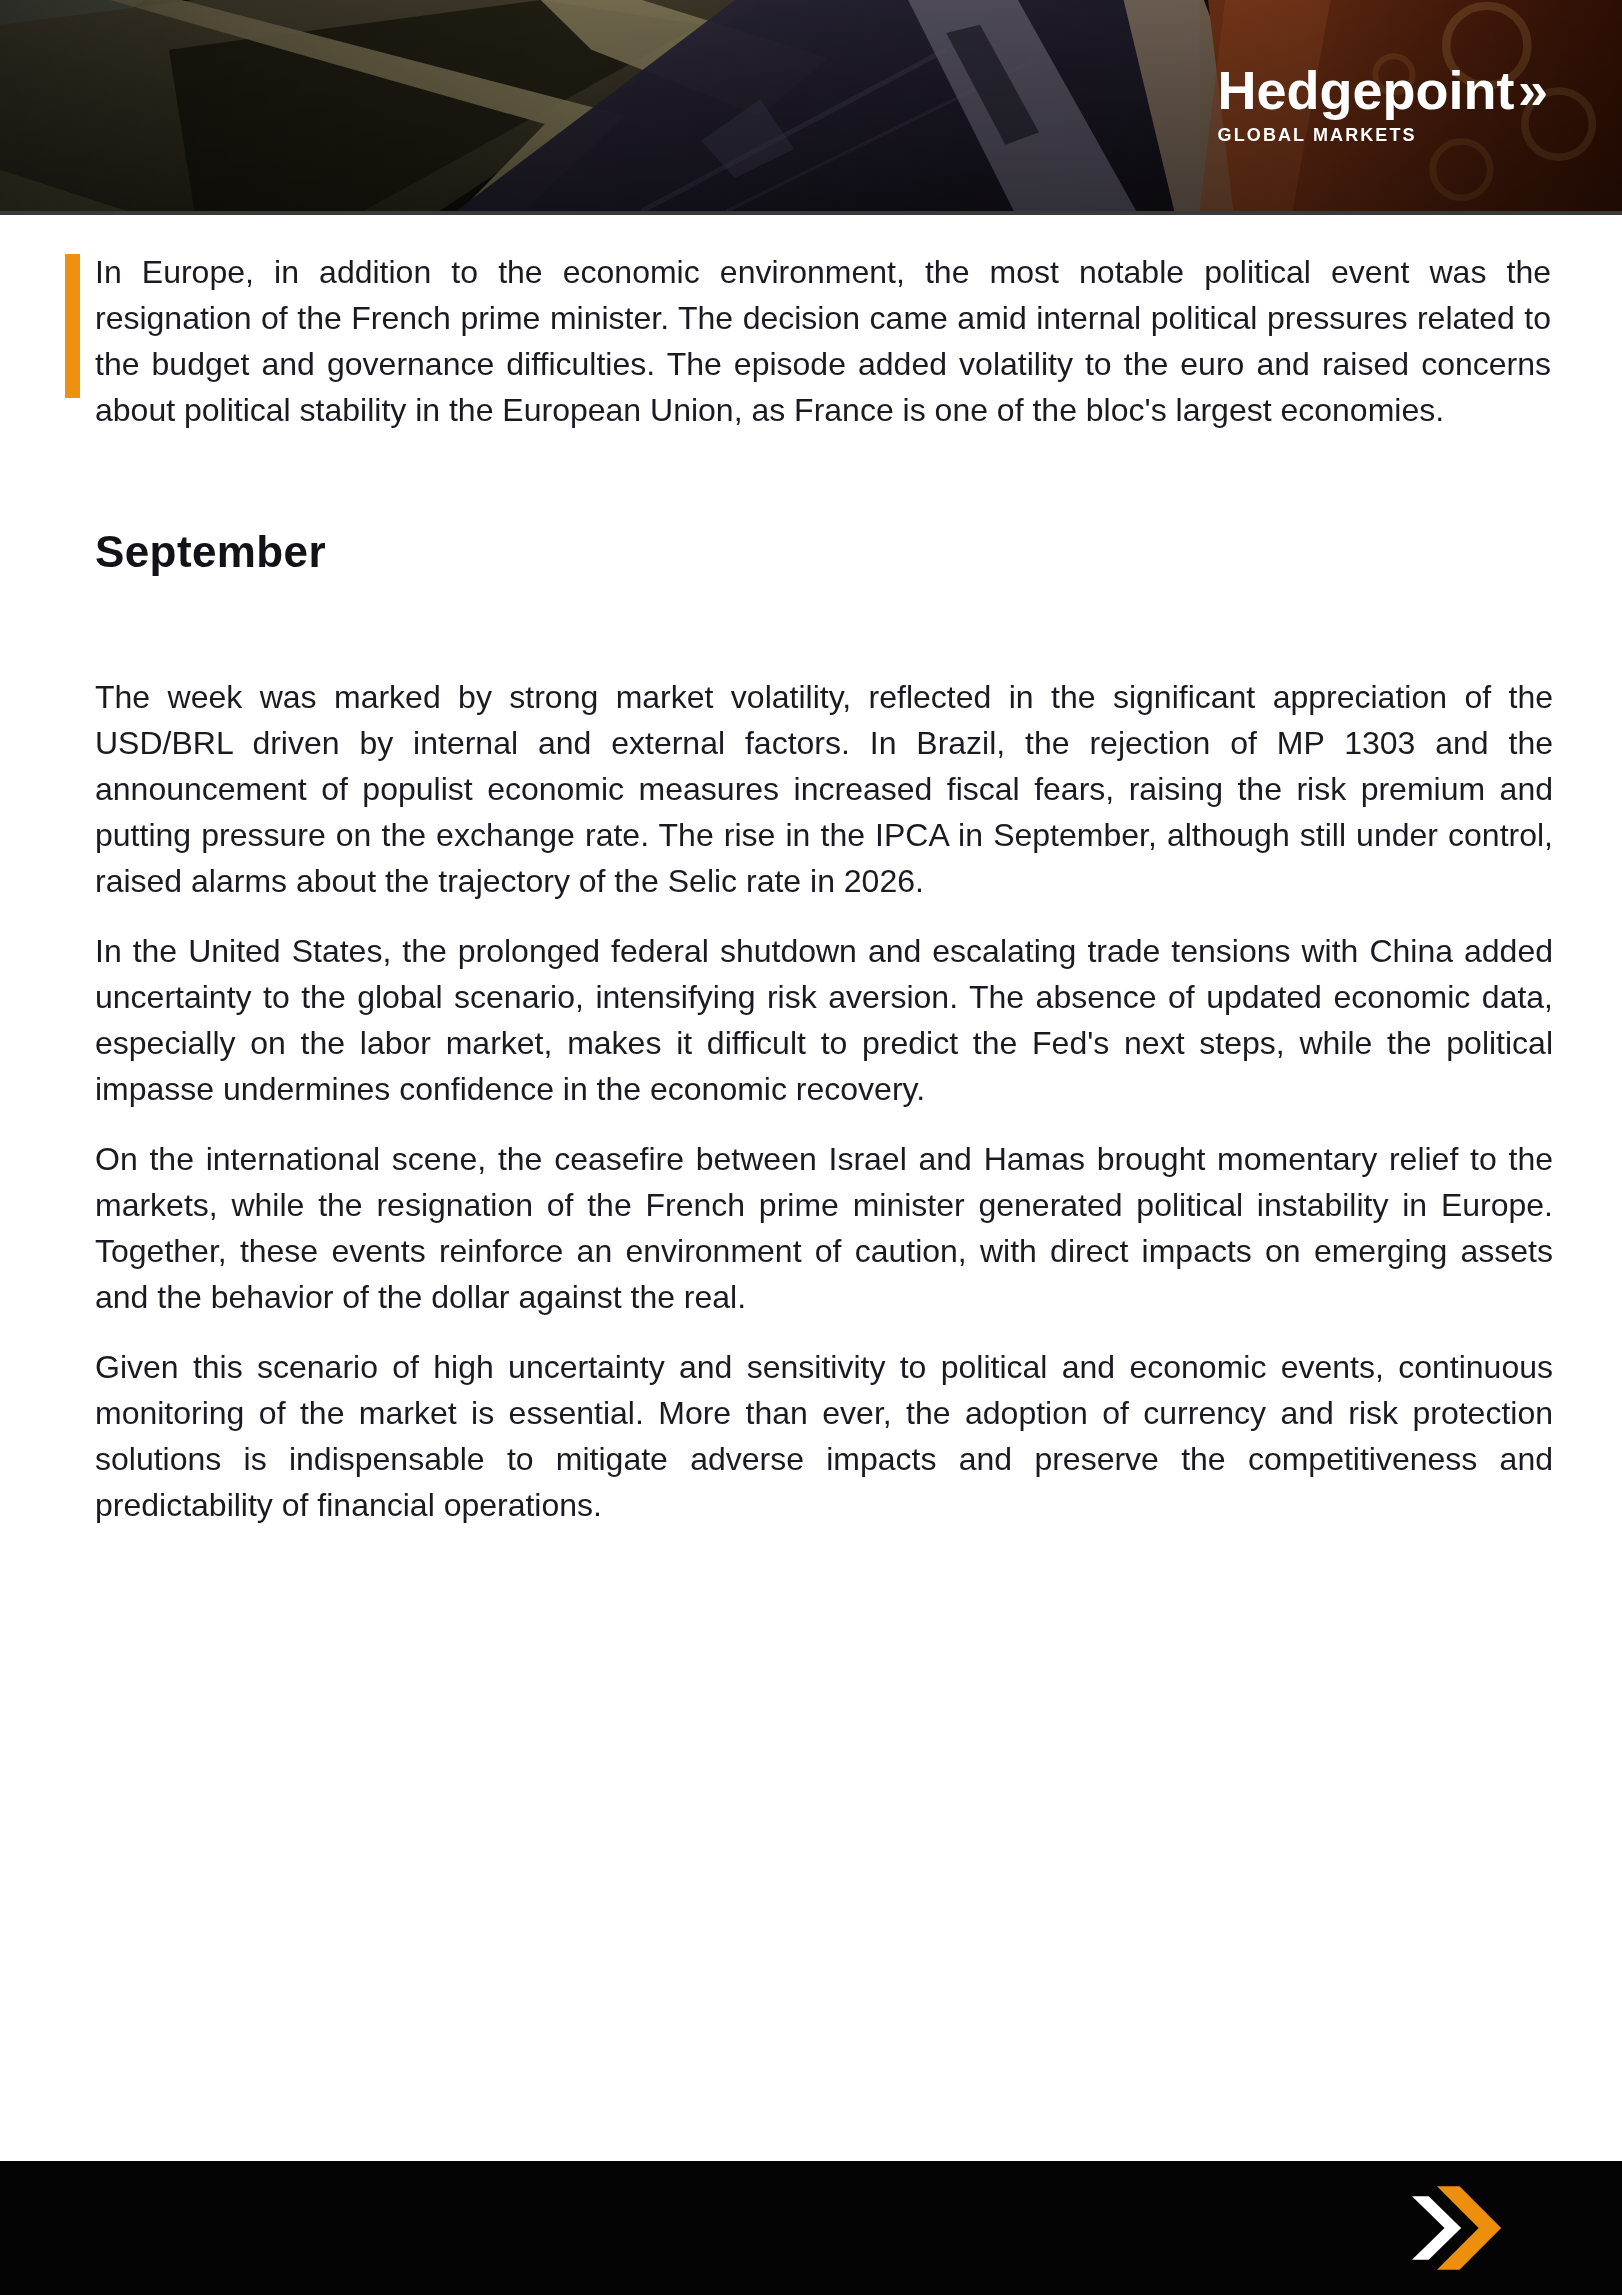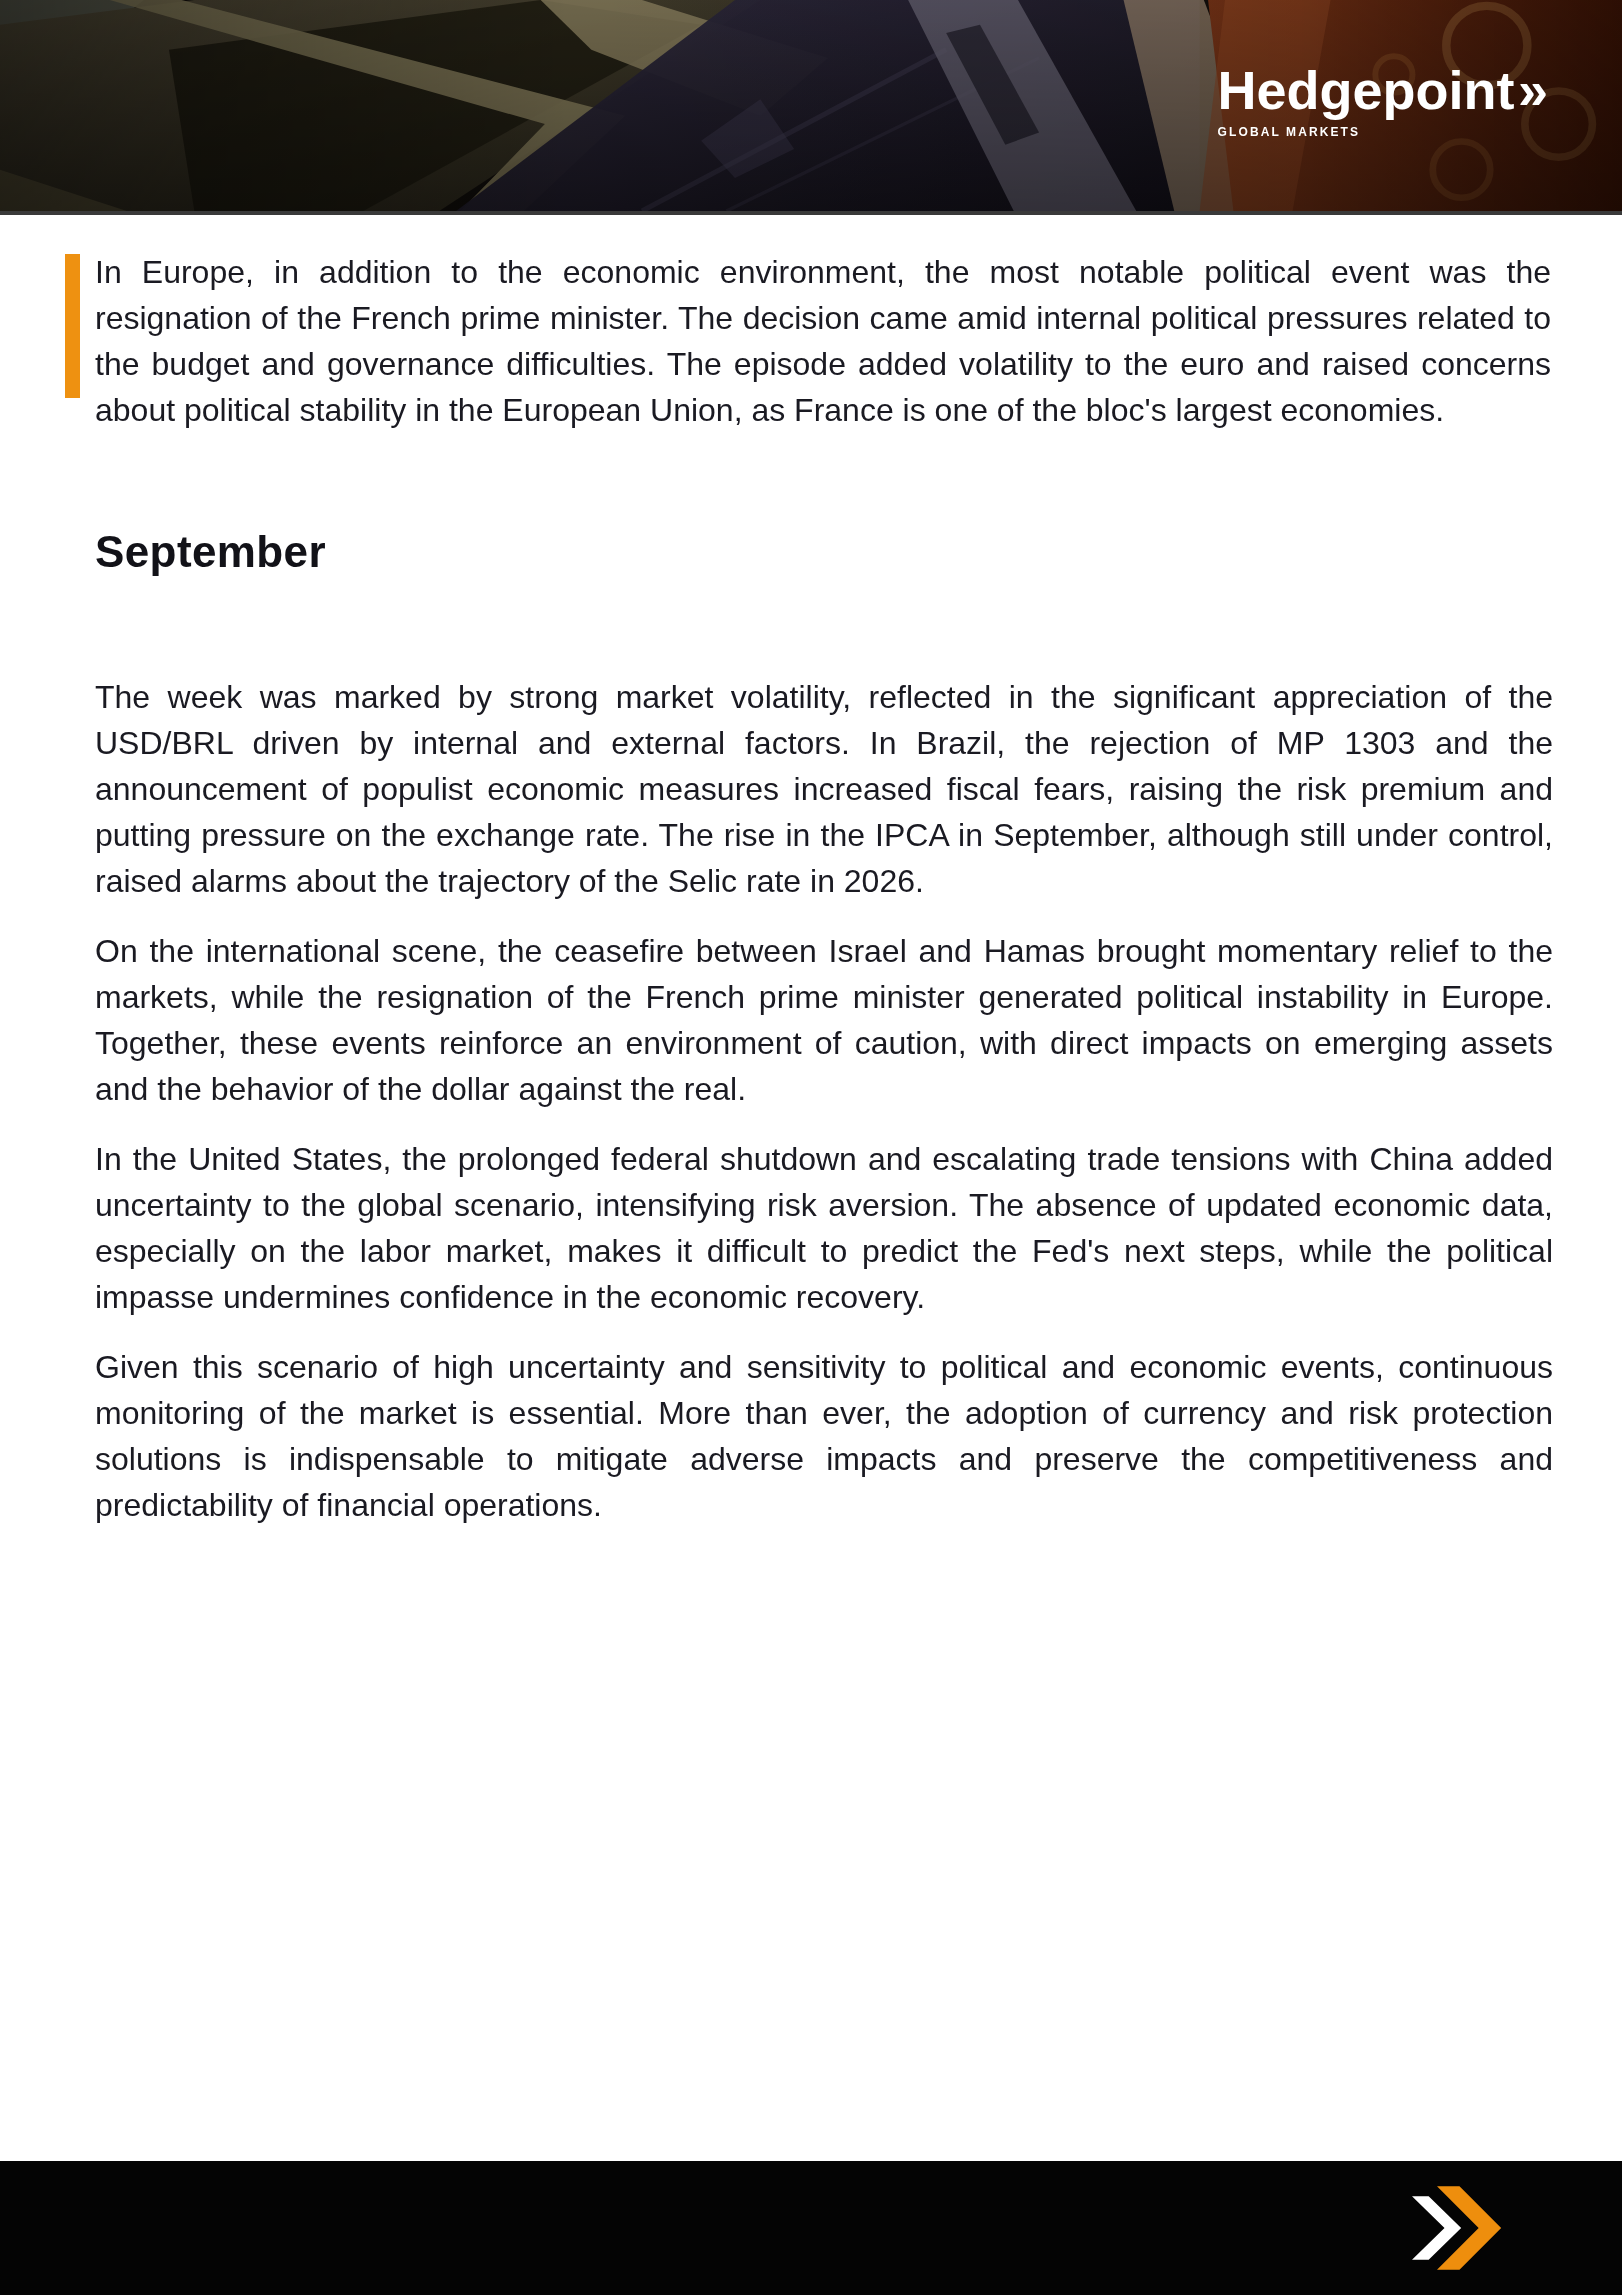--- a/index.html
+++ b/index.html
@@ -48,21 +48,21 @@
     line-height: 1;
     letter-spacing: 0px;
     white-space: nowrap;
   }
   .logo .brand-row .mark {
     display: inline-block;
     margin-left: 3.4px;
   }
   .logo .tagline {
     margin-top: 7.6px;
-    font-size: 12px;
+    font-size: 18px;
     font-weight: 700;
     letter-spacing: 2.1px;
     white-space: nowrap;
   }
 
   
   main.content {
     flex: 1 1 auto;
     padding: 34px 69px 0 95px;
   }
@@ -189,22 +189,22 @@
   <main class="content">
 
     <div class="quote">
       <div class="accent-bar"></div>
       <p>In Europe, in addition to the economic environment, the most notable political event was the resignation of the French prime minister. The decision came amid internal political pressures related to the budget and governance difficulties. The episode added volatility to the euro and raised concerns about political stability in the European Union, as France is one of the bloc's largest economies.</p>
     </div>
 
     <h1 class="section-title">September</h1>
 
     <p class="body-text">The week was marked by strong market volatility, reflected in the significant appreciation of the USD/BRL driven by internal and external factors. In Brazil, the rejection of MP 1303 and the announcement of populist economic measures increased fiscal fears, raising the risk premium and putting pressure on the exchange rate. The rise in the IPCA in September, although still under control, raised alarms about the trajectory of the Selic rate in 2026.</p>
+    <p class="body-text">In the United States, the prolonged federal shutdown and escalating trade tensions with China added uncertainty to the global scenario, intensifying risk aversion. The absence of updated economic data, especially on the labor market, makes it difficult to predict the Fed's next steps, while the political impasse undermines confidence in the economic recovery.</p>
     <p class="body-text">On the international scene, the ceasefire between Israel and Hamas brought momentary relief to the markets, while the resignation of the French prime minister generated political instability in Europe. Together, these events reinforce an environment of caution, with direct impacts on emerging assets and the behavior of the dollar against the real.</p>
-    <p class="body-text">In the United States, the prolonged federal shutdown and escalating trade tensions with China added uncertainty to the global scenario, intensifying risk aversion. The absence of updated economic data, especially on the labor market, makes it difficult to predict the Fed's next steps, while the political impasse undermines confidence in the economic recovery.</p>
     <p class="body-text">Given this scenario of high uncertainty and sensitivity to political and economic events, continuous monitoring of the market is essential. More than ever, the adoption of currency and risk protection solutions is indispensable to mitigate adverse impacts and preserve the competitiveness and predictability of financial operations.</p>
 
   </main>
 
   <footer class="footer">
     <div class="chev-wrap">
       <svg viewBox="0 0 120 100" preserveAspectRatio="xMidYMid meet" aria-hidden="true">
         <polygon points="0,12 20,12 59,50 20,88 0,88 39,50" fill="#ffffff"></polygon>
         <polygon points="30,0 57,0 107,50 57,100 30,100 80,50" fill="#EE8E0D"></polygon>
       </svg>

